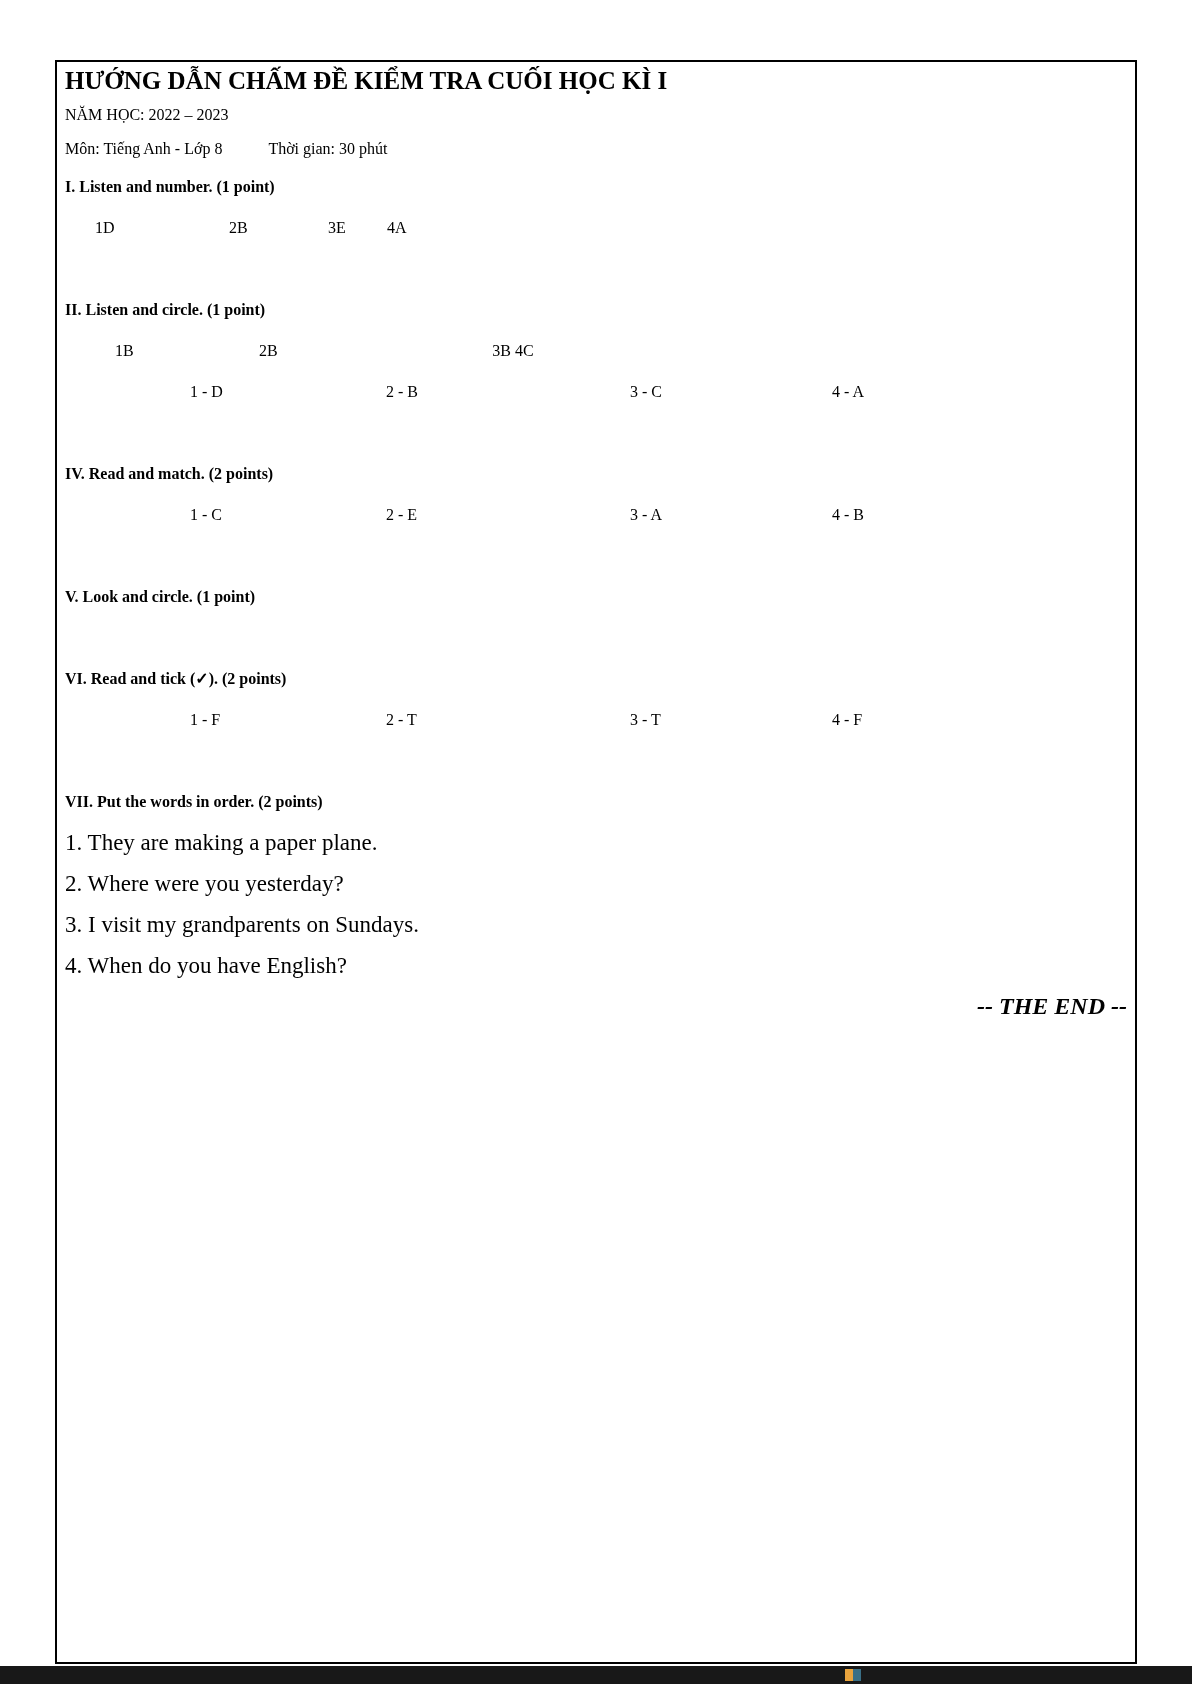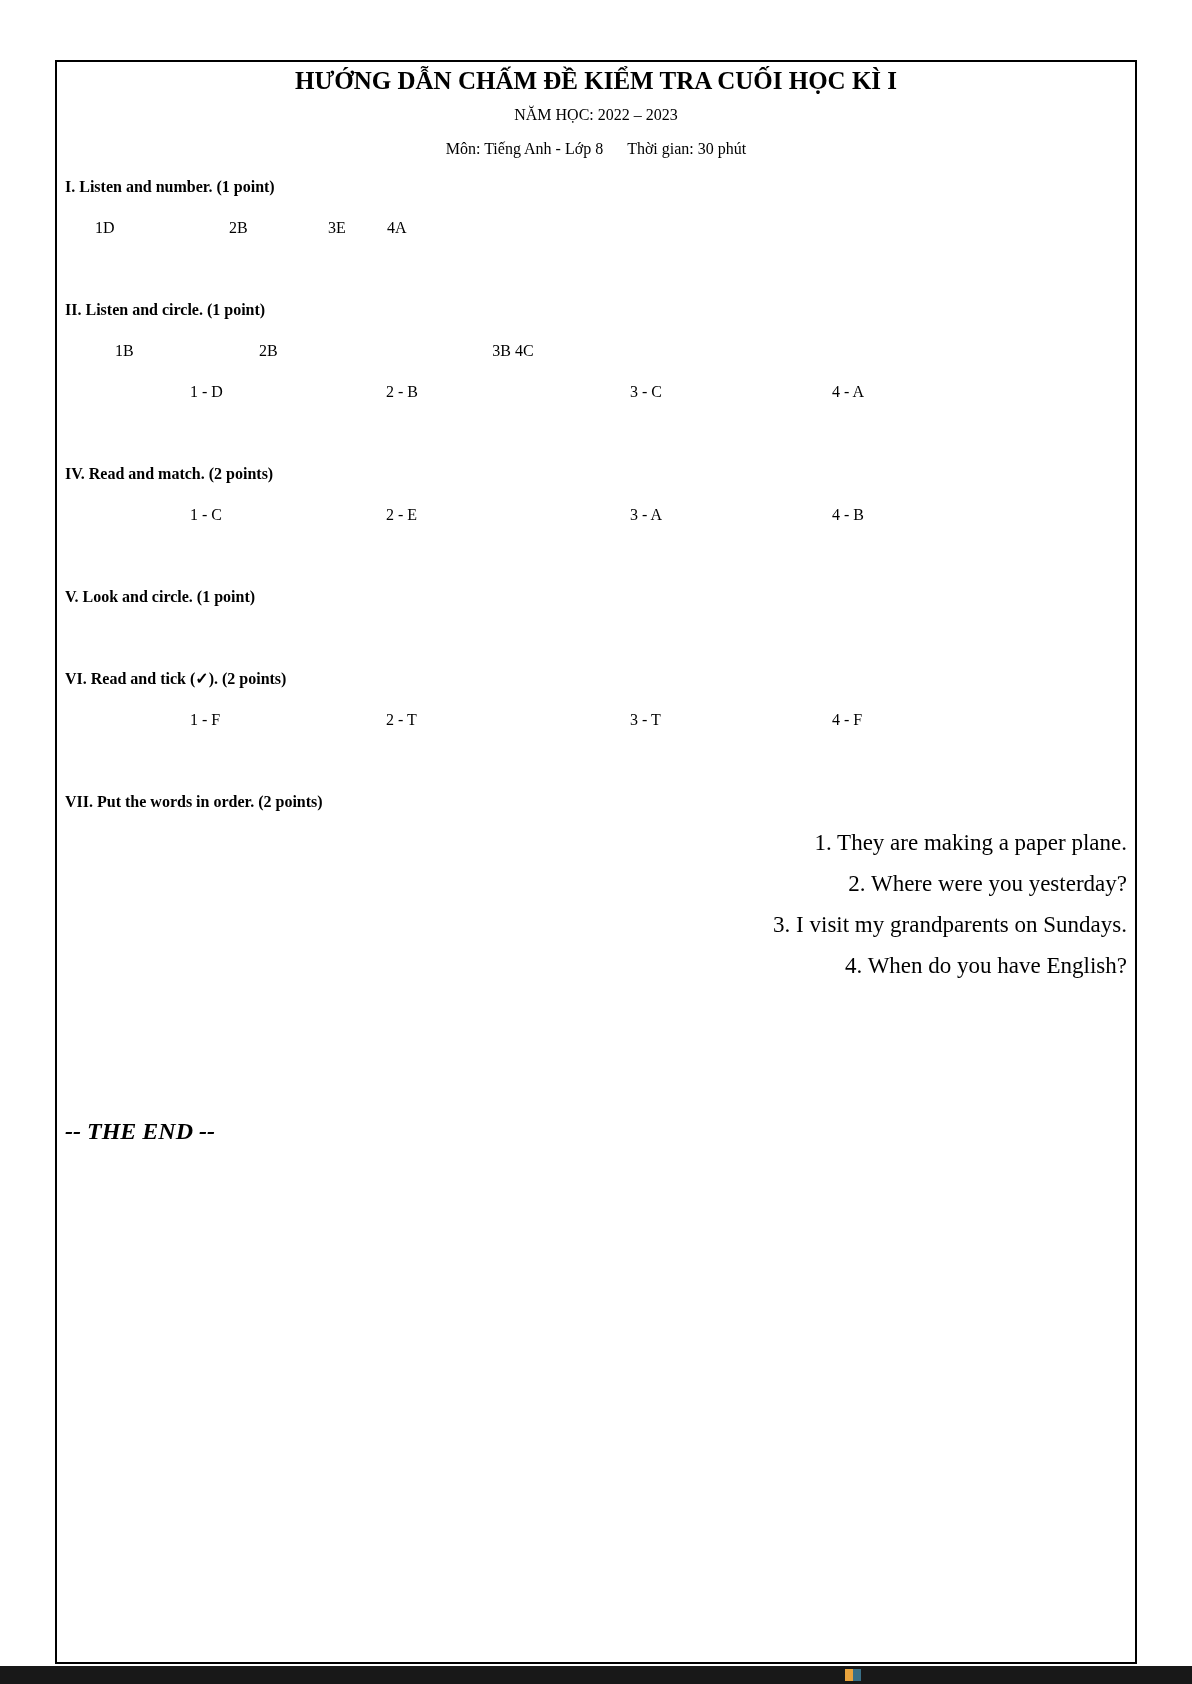--- a/index.html
+++ b/index.html
@@ -9,25 +9,25 @@
     position: relative; overflow: hidden;
     font-family: "Liberation Serif", "DejaVu Serif", serif;
     color: #000000;
   }
   .border-box {
     position: absolute;
     left: 55px; top: 60px; right: 55px; bottom: 20px;
     border: 2px solid #000000;
     padding: 2px 8px 0 8px;
   }
-  .hdr { text-align: center; }
+  .hdr { text-align: left; }
   .hdr-line { font-size: 16px; line-height: 34px; }
   .hdr-title { font-weight: bold; font-size: 25px; }
   .hdr-sub { display: inline-block; }
-  .hdr-sub + .hdr-sub { margin-left: 20px; }
+  .hdr-sub + .hdr-sub { margin-left: 42px; }
 
   .sec-title { font-weight: bold; font-size: 16px; line-height: 41px; }
   .row { font-size: 16px; line-height: 41px; white-space: nowrap; }
   .row span { display: inline-block; }
 
   .gap { height: 41px; }
 
   
   .row-i { padding-left: 30px; }
   .row-i span:nth-child(1) { width: 130px; }
@@ -39,25 +39,24 @@
   .row-ii span:nth-child(1) { width: 140px; }
   .row-ii span:nth-child(2) { width: 128px; }
   .row-ii span:nth-child(3) { width: 120px; text-align: right; }
 
   
   .row-wide { padding-left: 125px; }
   .row-wide span:nth-child(1) { width: 192px; }
   .row-wide span:nth-child(2) { width: 240px; }
   .row-wide span:nth-child(3) { width: 198px; }
 
-  .sentence { font-size: 23px; line-height: 41px; text-align: right; }
+  .sentence { font-size: 23px; line-height: 41px; }
 
   .end-marker {
-    margin-top: 125px;
-    text-align: left;
+    text-align: right;
     font-weight: bold;
     font-style: italic;
     font-size: 24px;
     line-height: 41px;
   }
 
   .bottom-bar {
     position: absolute;
     left: 0; right: 0; bottom: 0;
     height: 18px;

